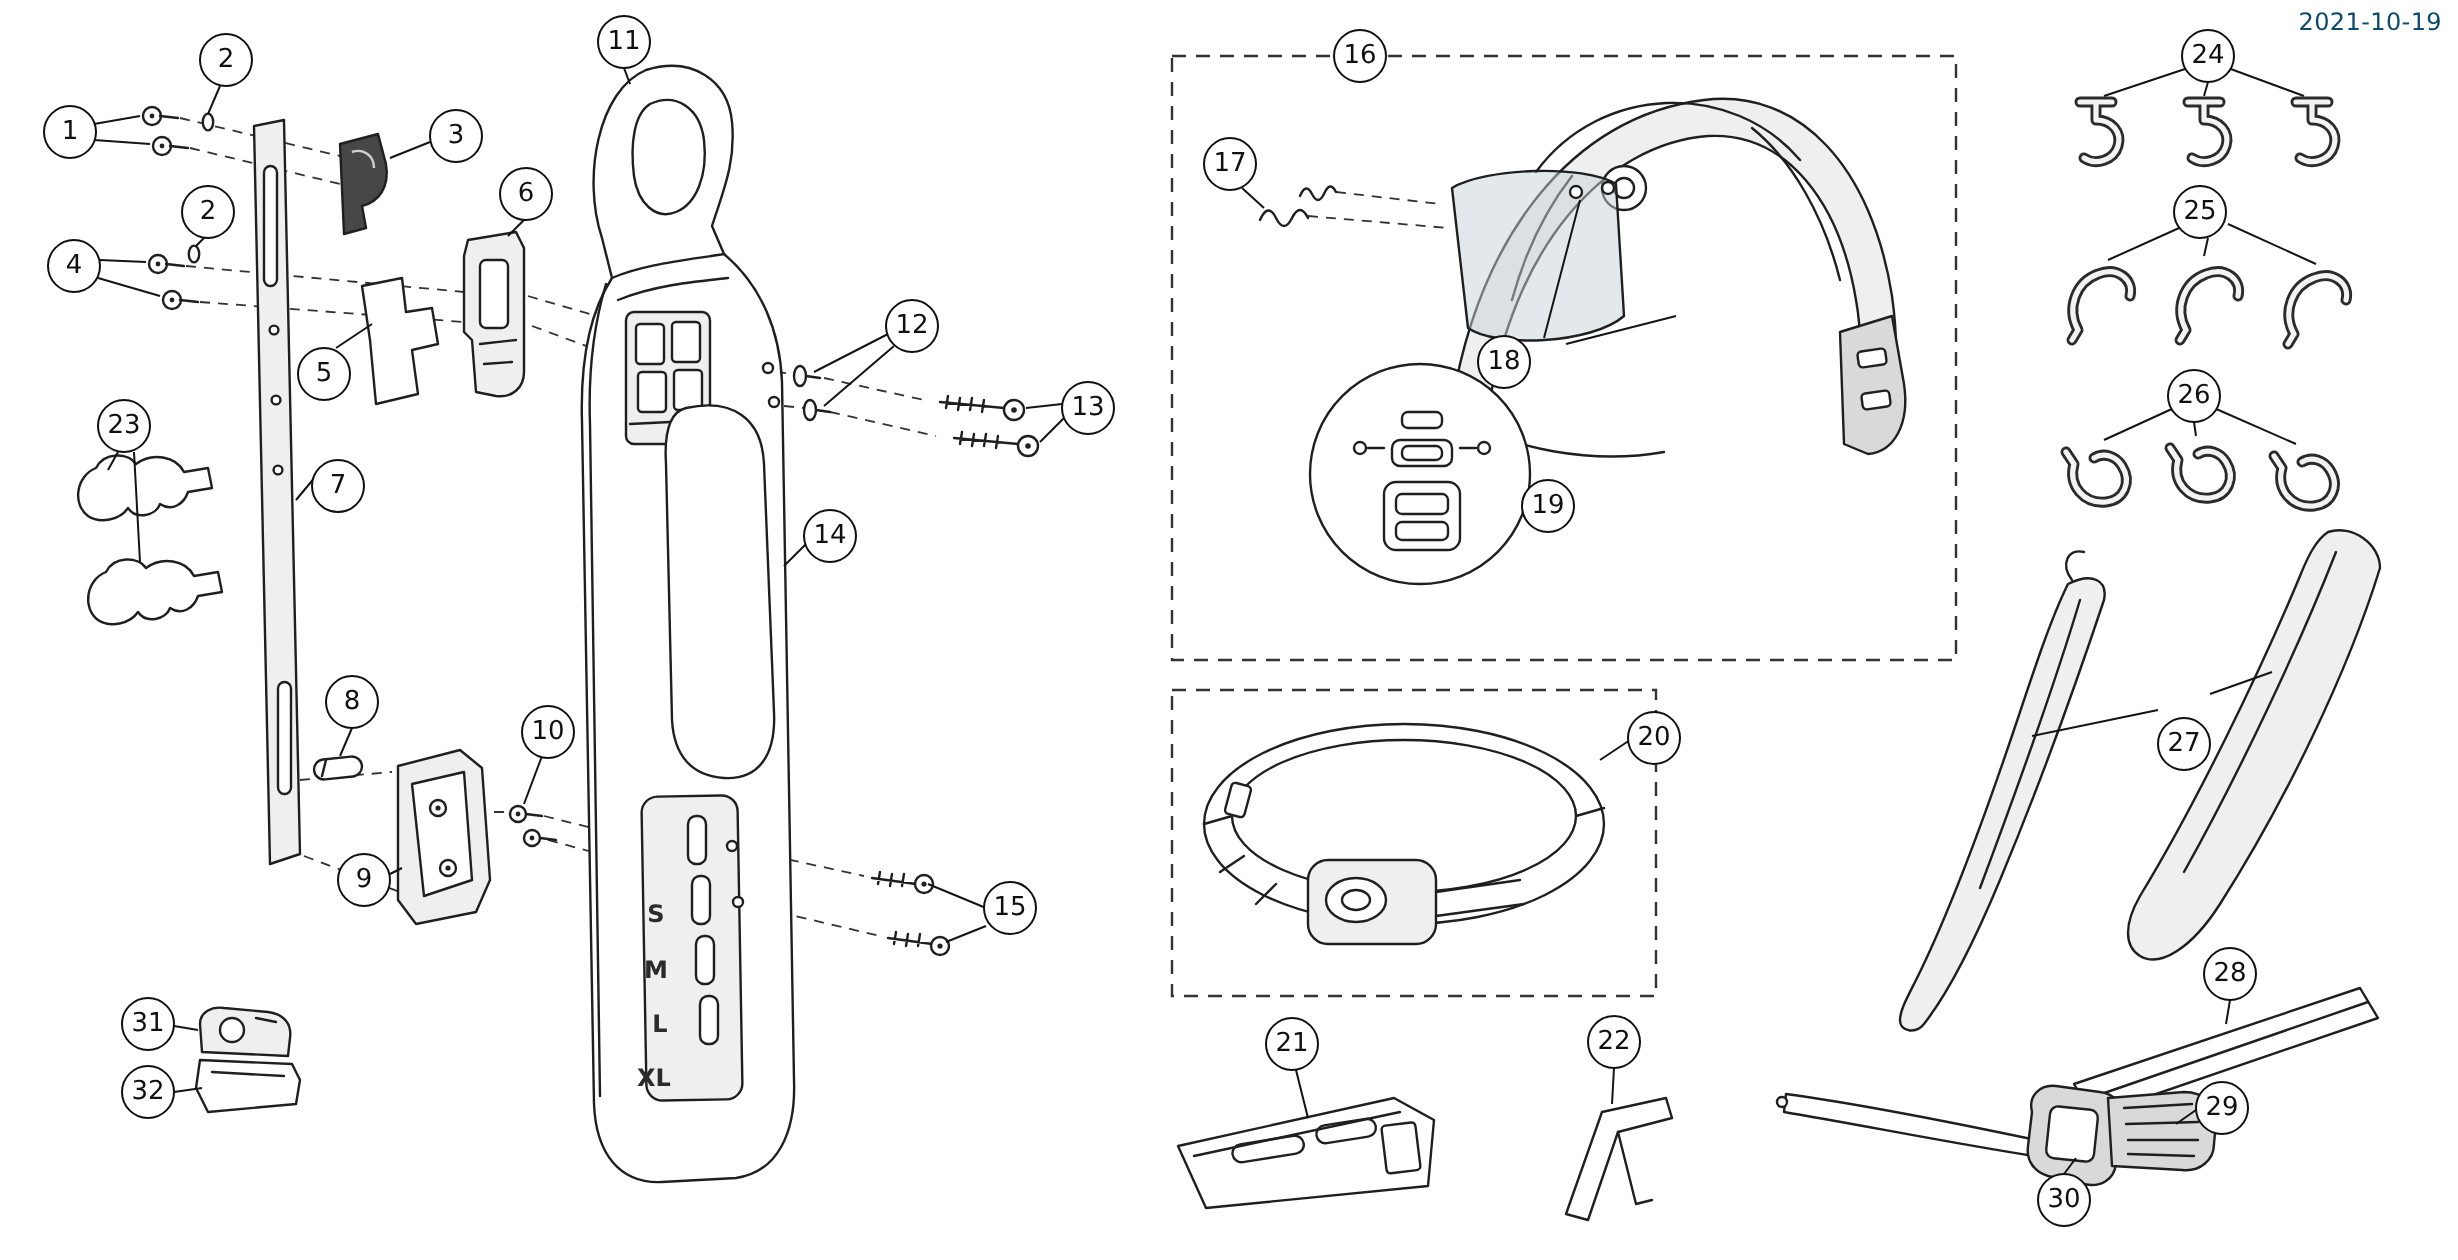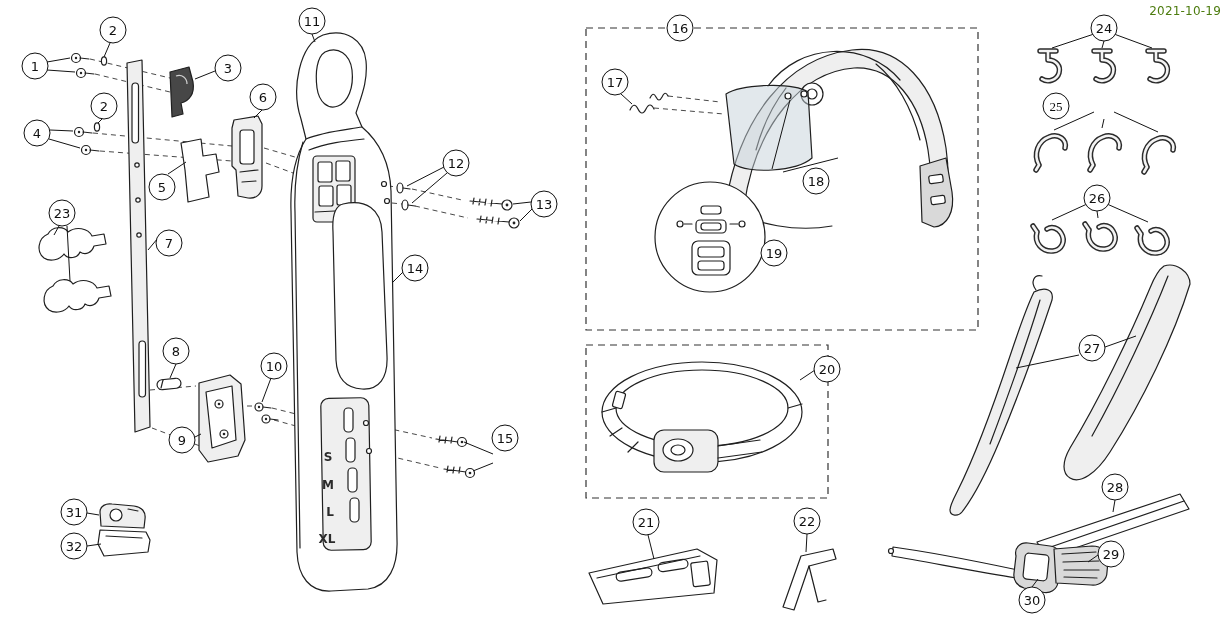--- a/index.html
+++ b/index.html
@@ -1,18 +1,18 @@
 <!DOCTYPE html>
 <html><head>
 <meta charset="utf-8">
 <style>
   html,body{margin:0;padding:0;background:#fff}
   .page{position:relative;width:1229px;height:630px;background:#fff;overflow:hidden;
         font-family:"DejaVu Sans","Liberation Sans",sans-serif}
-  .date{position:absolute;top:4px;right:8px;font-size:12px;color:#4d7c0f;letter-spacing:.2px}
+  .date{position:absolute;top:4px;right:8px;font-size:12px;color:#0c4a6e;letter-spacing:.2px}
   .art{position:absolute;left:0;top:0;z-index:1}
   #callout-layer{position:absolute;left:0;top:0;width:0;height:0}
   .callout{position:absolute;width:27px;height:27px;box-sizing:border-box;border:1.7px solid #101010;
            border-radius:50%;background:#fff;display:flex;align-items:center;justify-content:center;
            font-size:13px;color:#101010;transform:translate(-50%,-50%);z-index:3}
   
   .art .ln{stroke:#1f1f1f;stroke-width:1.2;fill:none;stroke-linecap:round;stroke-linejoin:round}
   .art .wh{fill:#ffffff}
   .art .lt{fill:#efefef}
   .art .md{fill:#d9d9d9}
@@ -311,33 +311,33 @@
       <div class="callout" style="left: 162px; top: 187px;">5</div>
       <div class="callout" style="left: 263px; top: 97px;">6</div>
       <div class="callout" style="left: 169px; top: 243px;">7</div>
       <div class="callout" style="left: 176px; top: 351px;">8</div>
       <div class="callout" style="left: 182px; top: 440px;">9</div>
       <div class="callout" style="left: 274px; top: 366px;">10</div>
       <div class="callout" style="left: 312px; top: 21px;">11</div>
       <div class="callout" style="left: 456px; top: 163px; text-align: center;">12</div>
       <div class="callout" style="left: 544px; top: 204px;">13</div>
       <div class="callout" style="left: 415px; top: 268px;">14</div>
-      <div class="callout" style="left: 505px; top: 438px;">15</div>
+      <div class="callout" style="left: 505px; top: 454px;">15</div>
       <div class="callout" style="left: 680px; top: 28px;">16</div>
       <div class="callout" style="left: 615px; top: 82px; text-align: center;">17</div>
-      <div class="callout" style="left: 816px; top: 181px;">18</div>
+      <div class="callout" style="left: 752px; top: 181px;">18</div>
       <div class="callout" style="left: 774px; top: 253px;">19</div>
       <div class="callout" style="left: 827px; top: 369px;">20</div>
       <div class="callout" style="left: 646px; top: 522px;">21</div>
       <div class="callout" style="left: 807px; top: 521px;">22</div>
       <div class="callout" style="left: 62px; top: 213px;">23</div>
       <div class="callout" style="left: 1104px; top: 28px;">24</div>
-      <div class="callout" style="left: 1056px; top: 106px; font-family: Liberation Serif, serif;">25</div>
+      <div class="callout" style="left: 1100px; top: 106px;">25</div>
       <div class="callout" style="left: 1097px; top: 198px;">26</div>
-      <div class="callout" style="left: 1092px; top: 348px;">27</div>
+      <div class="callout" style="left: 1092px; top: 372px;">27</div>
       <div class="callout" style="left: 1115px; top: 487px;">28</div>
       <div class="callout" style="left: 1111px; top: 554px;">29</div>
       <div class="callout" style="left: 1032px; top: 600px; text-align: center;">30</div>
       <div class="callout" style="left: 74px; top: 512px; text-align: right;">31</div>
       <div class="callout" style="left: 74px; top: 546px;">32</div>
     </div>
 
 </div>
 
 </body></html>

